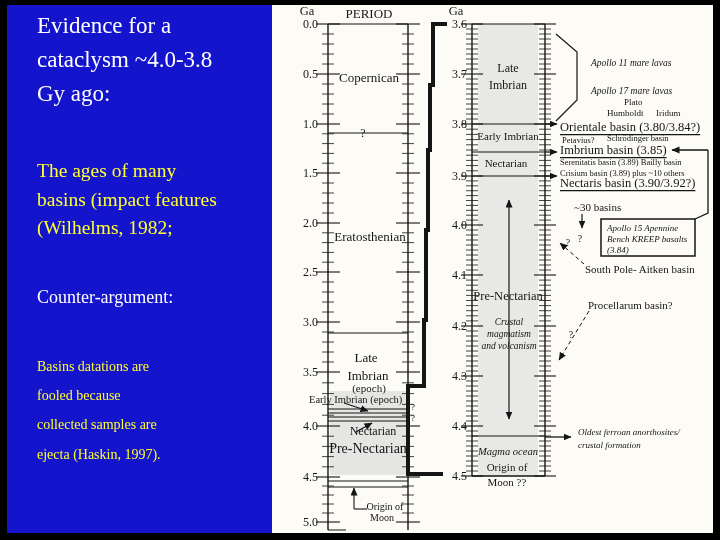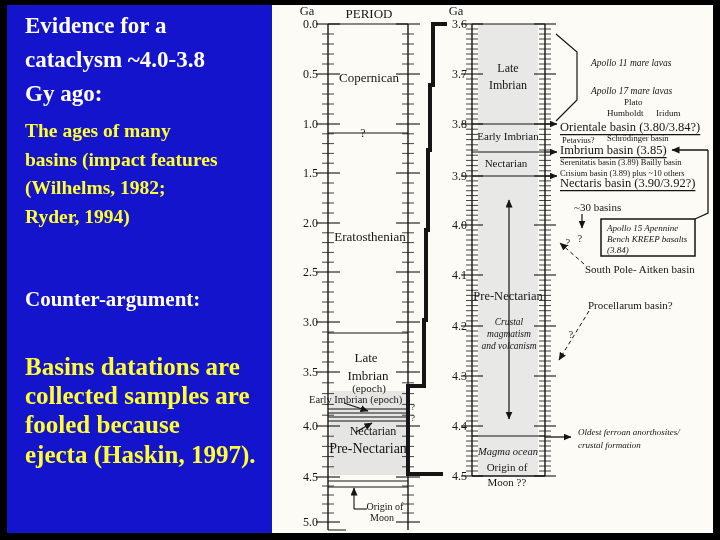--- a/index.html
+++ b/index.html
@@ -1,47 +1,46 @@
 <!DOCTYPE html>
 <html><head>
 <meta charset="utf-8">
 <style>
   html,body{margin:0;padding:0;}
   body{width:720px;height:540px;position:relative;background:#000;overflow:hidden;
        font-family:"Liberation Serif",serif;}
   #blue-panel{position:absolute;left:7px;top:5px;width:265px;height:528px;}
   #paper{position:absolute;left:272px;top:5px;width:441px;height:528px;}
-  .tblock{position:absolute;left:18px;font-weight:bold;white-space:nowrap;}
+  .tblock{position:absolute;left:30px;font-weight:normal;white-space:nowrap;}
   #slide-title{top:4px;font-size:23px;line-height:34px;}
   #argument-text{top:112px;font-size:19.5px;line-height:28.5px;}
-  #counter-heading{top:282px;font-size:21px;text-align:right;}
-  #counter-text{top:347px;font-size:25px;line-height:29.2px;}
+  #counter-heading{top:282px;font-size:18px;text-align:right;}
+  #counter-text{top:347px;font-size:14px;line-height:29.2px;}
   #diagram-svg{position:absolute;left:0;top:0;}
   svg text{fill:#151515;}
 </style>
 </head>
 <body style="background: rgb(0, 0, 0);">
 
 <div id="blue-panel" style="background: rgb(20, 20, 204);">
   <div id="slide-title" class="tblock" style="color: rgb(255, 255, 255);">
       <div>Evidence for a</div>
       <div>cataclysm ~4.0-3.8</div>
       <div>Gy ago:</div>
     </div>
-  <div id="argument-text" class="tblock" style="color: rgb(255, 255, 51);">
+  <div id="argument-text" class="tblock" style="color: rgb(255, 255, 51); margin-top: 40px;">
       <div>The ages of many</div>
       <div>basins (impact features</div>
       <div>(Wilhelms, 1982;</div>
-      <div>Ryder, 1994)</div>
     </div>
   <div id="counter-heading" class="tblock" style="color: rgb(255, 255, 255);">Counter-argument:</div>
   <div id="counter-text" class="tblock" style="color: rgb(255, 255, 51);">
       <div>Basins datations are</div>
+      <div>fooled because</div>
       <div>collected samples are</div>
-      <div>fooled because</div>
       <div>ejecta (Haskin, 1997).</div>
     </div>
 </div>
 
 <div id="paper" style="background: rgb(252, 251, 246);"></div>
 
 <svg id="diagram-svg" width="720" height="540" viewBox="0 0 720 540">
   <defs>
     <marker id="ah" markerWidth="9" markerHeight="8" refX="7.5" refY="3.5" orient="auto" markerUnits="userSpaceOnUse">
       <path d="M0,0 L8,3.5 L0,7 z" fill="#151515"></path>

